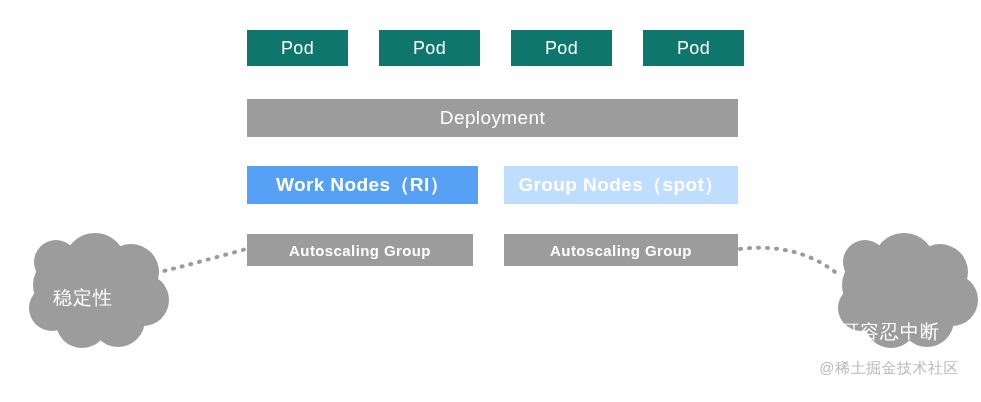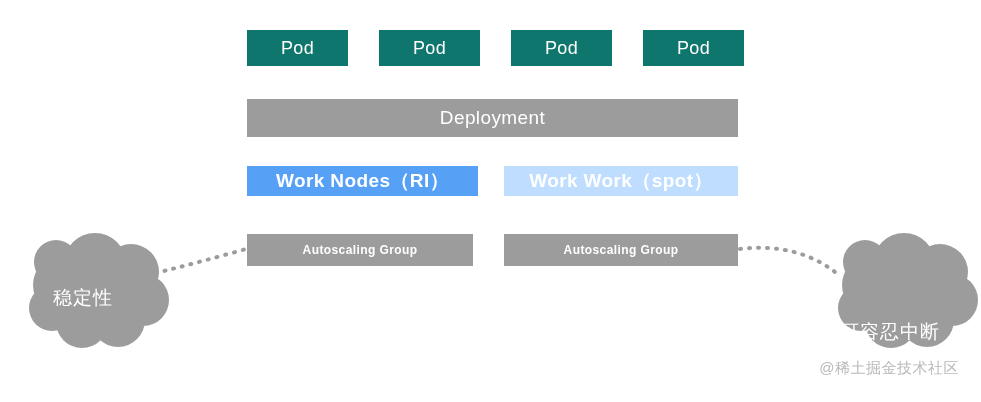--- a/index.html
+++ b/index.html
@@ -44,37 +44,37 @@
     font-size: 19px;
     left: 247px;
     top: 99px;
     width: 491px;
     height: 38px;
   }
 
   .worknode {
     font-size: 19px;
     top: 166px;
-    height: 30px;
+    height: 38px;
     font-weight: bold;
   }
   .worknode-ri {
     background: #56a0f5;
     left: 247px;
     width: 231px;
   }
   .worknode-spot {
     background: #bfdeff;
     left: 504px;
     width: 234px;
   }
 
   .asg {
     background: #9c9c9c;
-    font-size: 12px;
+    font-size: 15px;
     top: 234px;
     height: 32px;
     font-weight: bold;
   }
   .asg-left {
     left: 247px;
     width: 226px;
   }
   .asg-right {
     left: 504px;
@@ -153,21 +153,21 @@
   </svg>
 
   <div class="box pod pod-1">Pod</div>
   <div class="box pod pod-2">Pod</div>
   <div class="box pod pod-3">Pod</div>
   <div class="box pod pod-4">Pod</div>
 
   <div class="box deployment">Deployment</div>
 
   <div class="box worknode worknode-ri">Work Nodes（RI）</div>
-  <div class="box worknode worknode-spot">Work Work（spot）</div>
+  <div class="box worknode worknode-spot">Group Nodes（spot）</div>
 
   <div class="box asg asg-left">Autoscaling Group</div>
   <div class="box asg asg-right">Autoscaling Group</div>
 
   <div class="cloud-label cloud-label-left">稳定性</div>
   <div class="cloud-label cloud-label-right">可容忍中断</div>
 
   <div class="watermark">@稀土掘金技术社区</div>
 
 </div>

